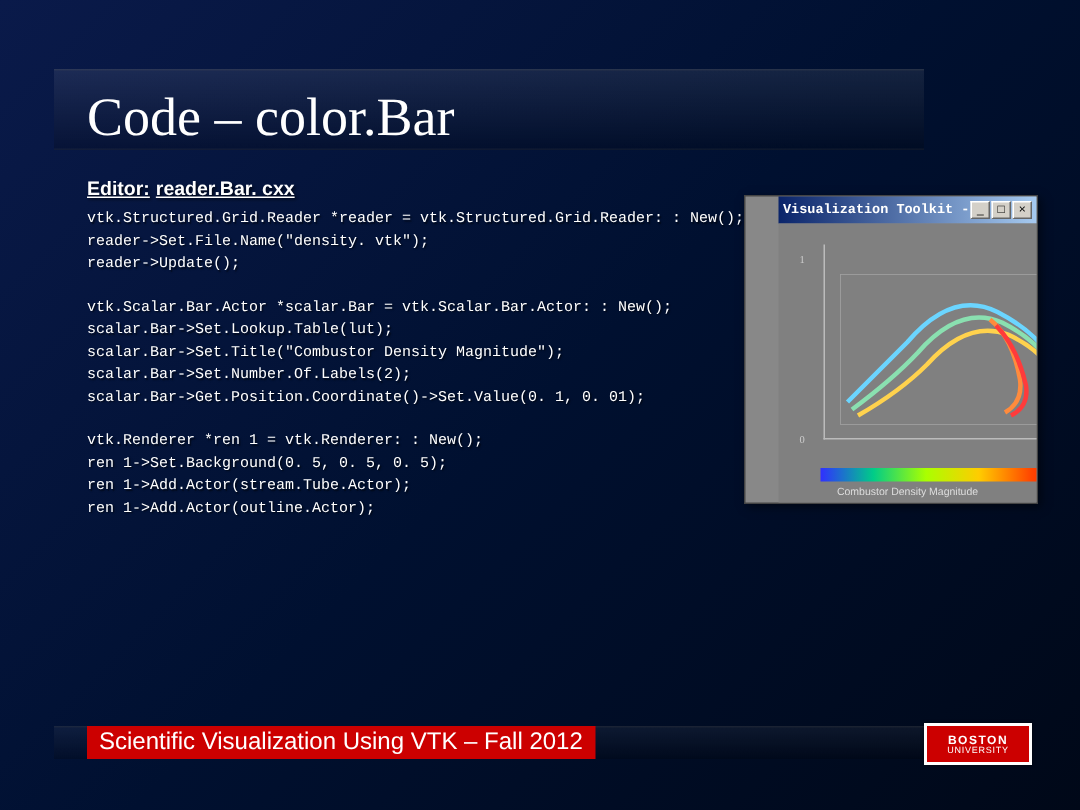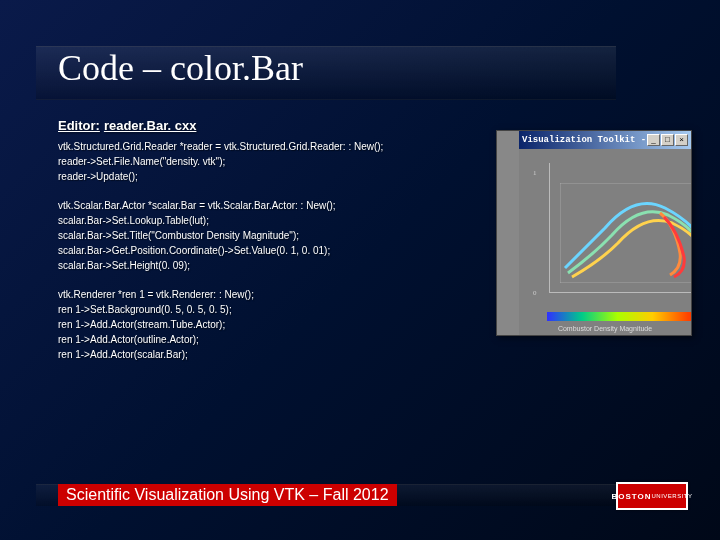--- a/index.html
+++ b/index.html
@@ -13,21 +13,21 @@
   .title-band {
     position: absolute;
     top: 46px;
     left: 36px;
     width: 580px;
     height: 54px;
     background: linear-gradient(to bottom, rgba(255,255,255,0.08), rgba(0,0,0,0.2));
     border-top: 1px solid rgba(255,255,255,0.15);
     border-bottom: 1px solid rgba(0,0,0,0.3);
     display: flex;
-    align-items: flex-start;
+    align-items: flex-end;
     padding-left: 22px;
   }
   .title {
     font-size: 36px;
     color: #fff;
     font-weight: normal;
   }
   .content {
     position: absolute;
     top: 118px;
@@ -50,21 +50,21 @@
   }
   .editor-file {
     font-family: "Trebuchet MS", Arial, sans-serif;
     font-size: 13px;
     font-weight: bold;
     color: #fff;
     text-decoration: underline;
     text-shadow: 1px 1px 2px rgba(0,0,0,0.7);
   }
   .code-block {
-    font-family: Liberation Sans, sans-serif;
+    font-family: Liberation Mono, monospace;
     font-size: 10px;
     color: #fff;
     line-height: 1.5;
     white-space: pre;
     text-shadow: 1px 1px 1px rgba(0,0,0,0.6);
   }
   .code-group { margin-bottom: 14px; }
   .viz-window {
     position: absolute;
     top: 130px;
@@ -162,21 +162,21 @@
   .logo {
     position: absolute;
     bottom: 30px;
     right: 32px;
     width: 72px;
     height: 28px;
     background: #cc0000;
     border: 2px solid #fff;
     box-shadow: 0 0 2px rgba(0,0,0,0.6);
     display: flex;
-    flex-direction: row;
+    flex-direction: column;
     align-items: center;
     justify-content: center;
     font-family: Arial, sans-serif;
   }
   .logo-top {
     color: #fff;
     font-size: 8px;
     font-weight: bold;
     letter-spacing: 1px;
   }
@@ -201,29 +201,28 @@
   <div id="code-container">
       <div class="code-group">
         <div class="code-block">vtk.Structured.Grid.Reader *reader = vtk.Structured.Grid.Reader: : New();</div>
         <div class="code-block">reader-&gt;Set.File.Name("density. vtk");</div>
         <div class="code-block">reader-&gt;Update();</div>
       </div>
       <div class="code-group">
         <div class="code-block">vtk.Scalar.Bar.Actor *scalar.Bar = vtk.Scalar.Bar.Actor: : New();</div>
         <div class="code-block">scalar.Bar-&gt;Set.Lookup.Table(lut);</div>
         <div class="code-block">scalar.Bar-&gt;Set.Title("Combustor Density Magnitude");</div>
+        <div class="code-block">scalar.Bar-&gt;Set.Number.Of.Labels(2);</div>
         <div class="code-block">scalar.Bar-&gt;Get.Position.Coordinate()-&gt;Set.Value(0. 1, 0. 01);</div>
-        <div class="code-block">scalar.Bar-&gt;Set.Height(0. 09);</div>
       </div>
       <div class="code-group">
         <div class="code-block">vtk.Renderer *ren 1 = vtk.Renderer: : New();</div>
         <div class="code-block">ren 1-&gt;Set.Background(0. 5, 0. 5, 0. 5);</div>
         <div class="code-block">ren 1-&gt;Add.Actor(stream.Tube.Actor);</div>
         <div class="code-block">ren 1-&gt;Add.Actor(outline.Actor);</div>
-        <div class="code-block">ren 1-&gt;Add.Actor(scalar.Bar);</div>
       </div>
     </div>
 </div>
 
 <div class="viz-window">
   <div class="viz-titlebar">
     <span class="viz-titlebar-text">Visualization Toolkit - OpenG</span>
     <div class="viz-titlebar-btns">
       <div class="viz-btn">_</div>
       <div class="viz-btn">□</div>

